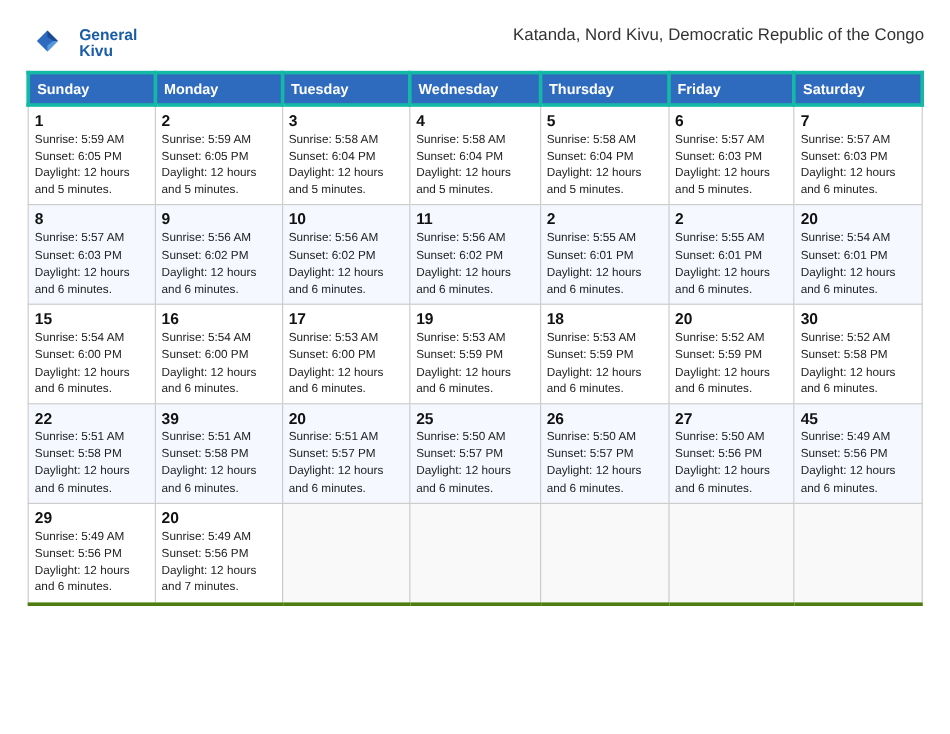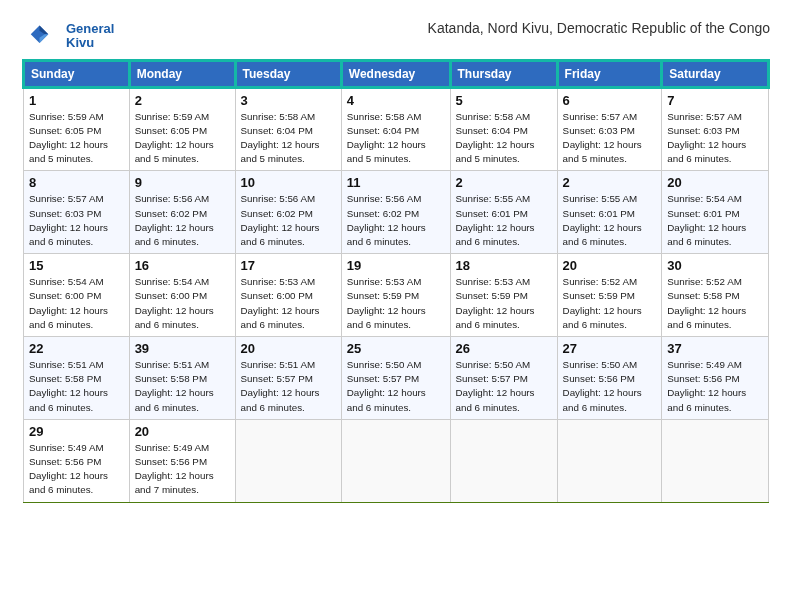--- a/index.html
+++ b/index.html
@@ -85,21 +85,21 @@
     }
     .day-info {
       font-size: 9.8px;
       color: #222;
       line-height: 1.45;
     }
     .empty-cell {
       background: #f9f9f9 !important;
     }
     .last-row td {
-      border-bottom: 1px solid #4d7c0f;
+      border-bottom: 3px solid #4d7c0f;
     }
   </style>
 </head>
 <body>
 
 <div class="page">
   <div class="header-row">
     <div class="logo">
       <svg class="logo-icon" viewBox="0 0 32 32">
         <polygon points="20,4 30,14 20,24 10,14" fill="#2e6bbf"></polygon>
@@ -238,21 +238,21 @@
           </td>
           <td>
             <span class="day-num">26</span>
             <div class="day-info">Sunrise: 5:50 AM<br>Sunset: 5:57 PM<br>Daylight: 12 hours<br>and 6 minutes.</div>
           </td>
           <td>
             <span class="day-num">27</span>
             <div class="day-info">Sunrise: 5:50 AM<br>Sunset: 5:56 PM<br>Daylight: 12 hours<br>and 6 minutes.</div>
           </td>
           <td>
-            <span class="day-num">37</span>
+            <span class="day-num">45</span>
             <div class="day-info">Sunrise: 5:49 AM<br>Sunset: 5:56 PM<br>Daylight: 12 hours<br>and 6 minutes.</div>
           </td>
         </tr>
         <tr class="last-row">
           <td>
             <span class="day-num">29</span>
             <div class="day-info">Sunrise: 5:49 AM<br>Sunset: 5:56 PM<br>Daylight: 12 hours<br>and 6 minutes.</div>
           </td>
           <td>
             <span class="day-num">20</span>

